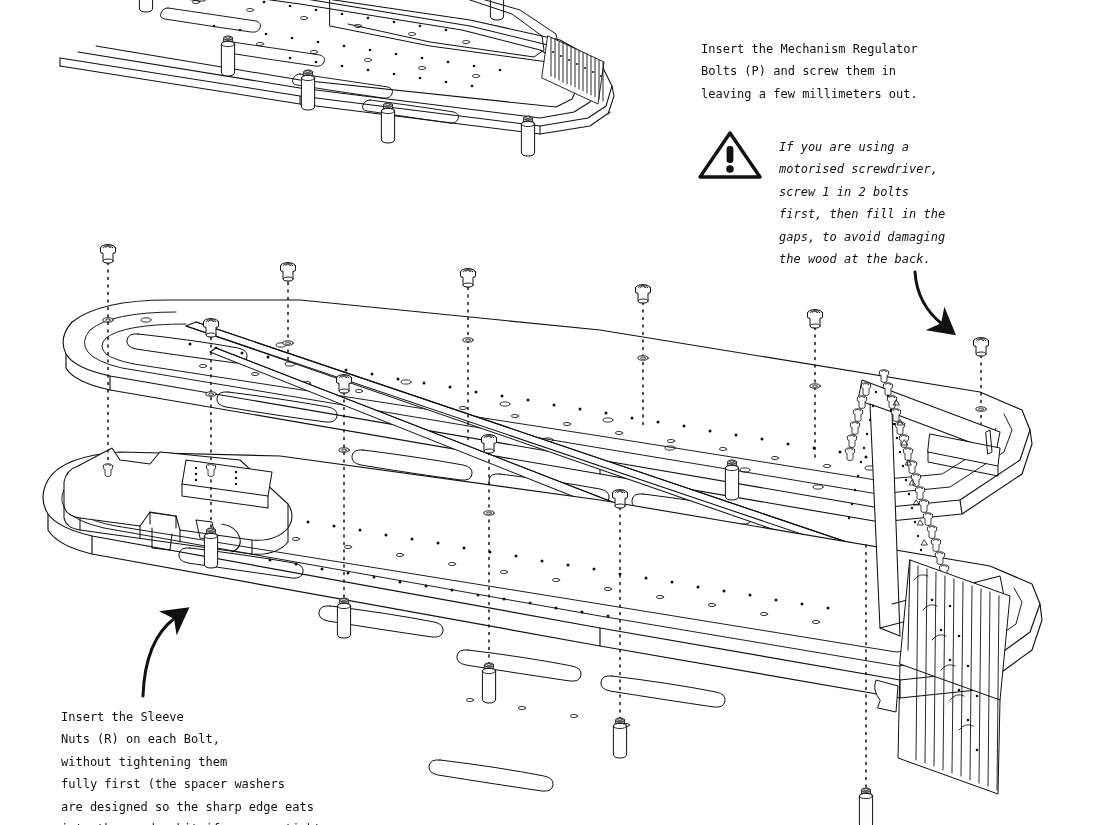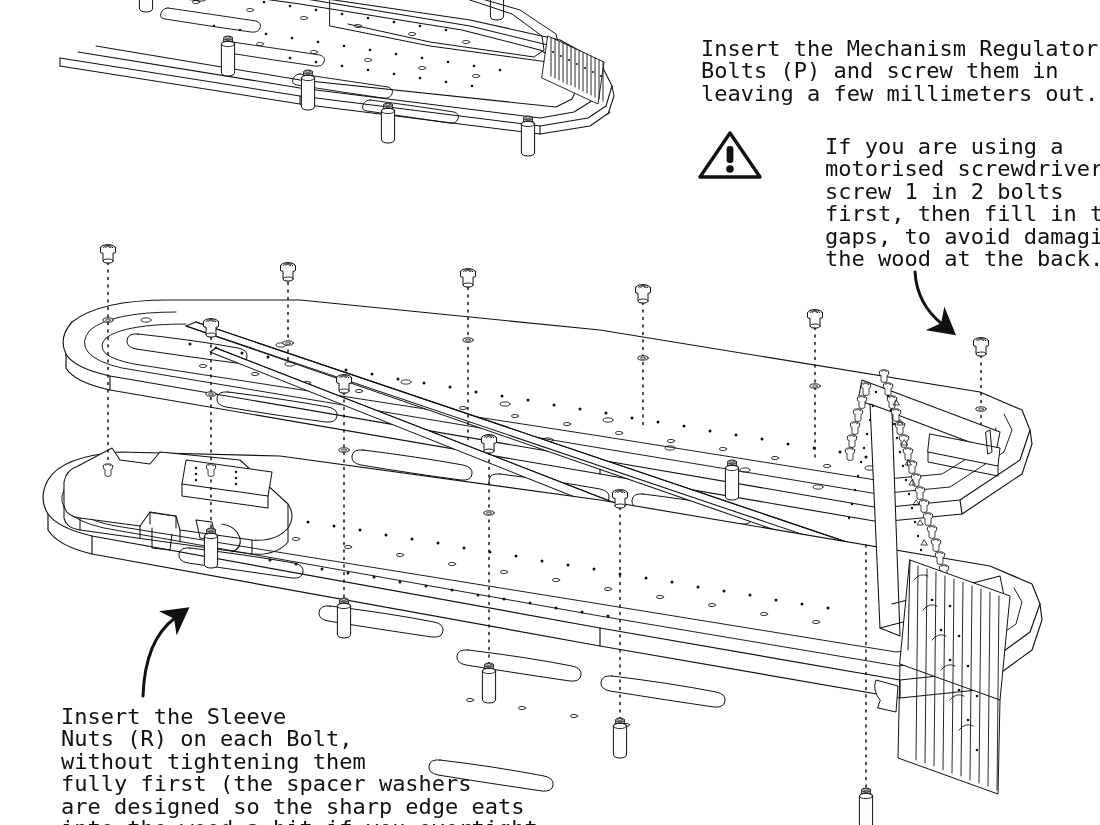--- a/index.html
+++ b/index.html
@@ -19,33 +19,34 @@
     position: absolute;
     left: 0;
     top: 0;
     width: 1100px;
     height: 825px;
     pointer-events: none;
   }
   .callout {
     position: absolute;
     font-family: "DejaVu Sans Mono", "Liberation Mono", monospace;
-    font-size: 22px;
+    font-size: 12px;
     line-height: 22.4px;
     color: #111111;
     white-space: pre;
     letter-spacing: 0px;
   }
   #callout-bolts {
     left: 701px;
     top: 38px;
   }
   #callout-warning {
-    left: 825px;
+    left: 779px;
     top: 136px;
+    font-style: italic;
   }
   #callout-sleevenuts {
     left: 61px;
     top: 706px;
   }
   #warning-triangle {
     position: absolute;
     left: 697px;
     top: 130px;
     width: 66px;

